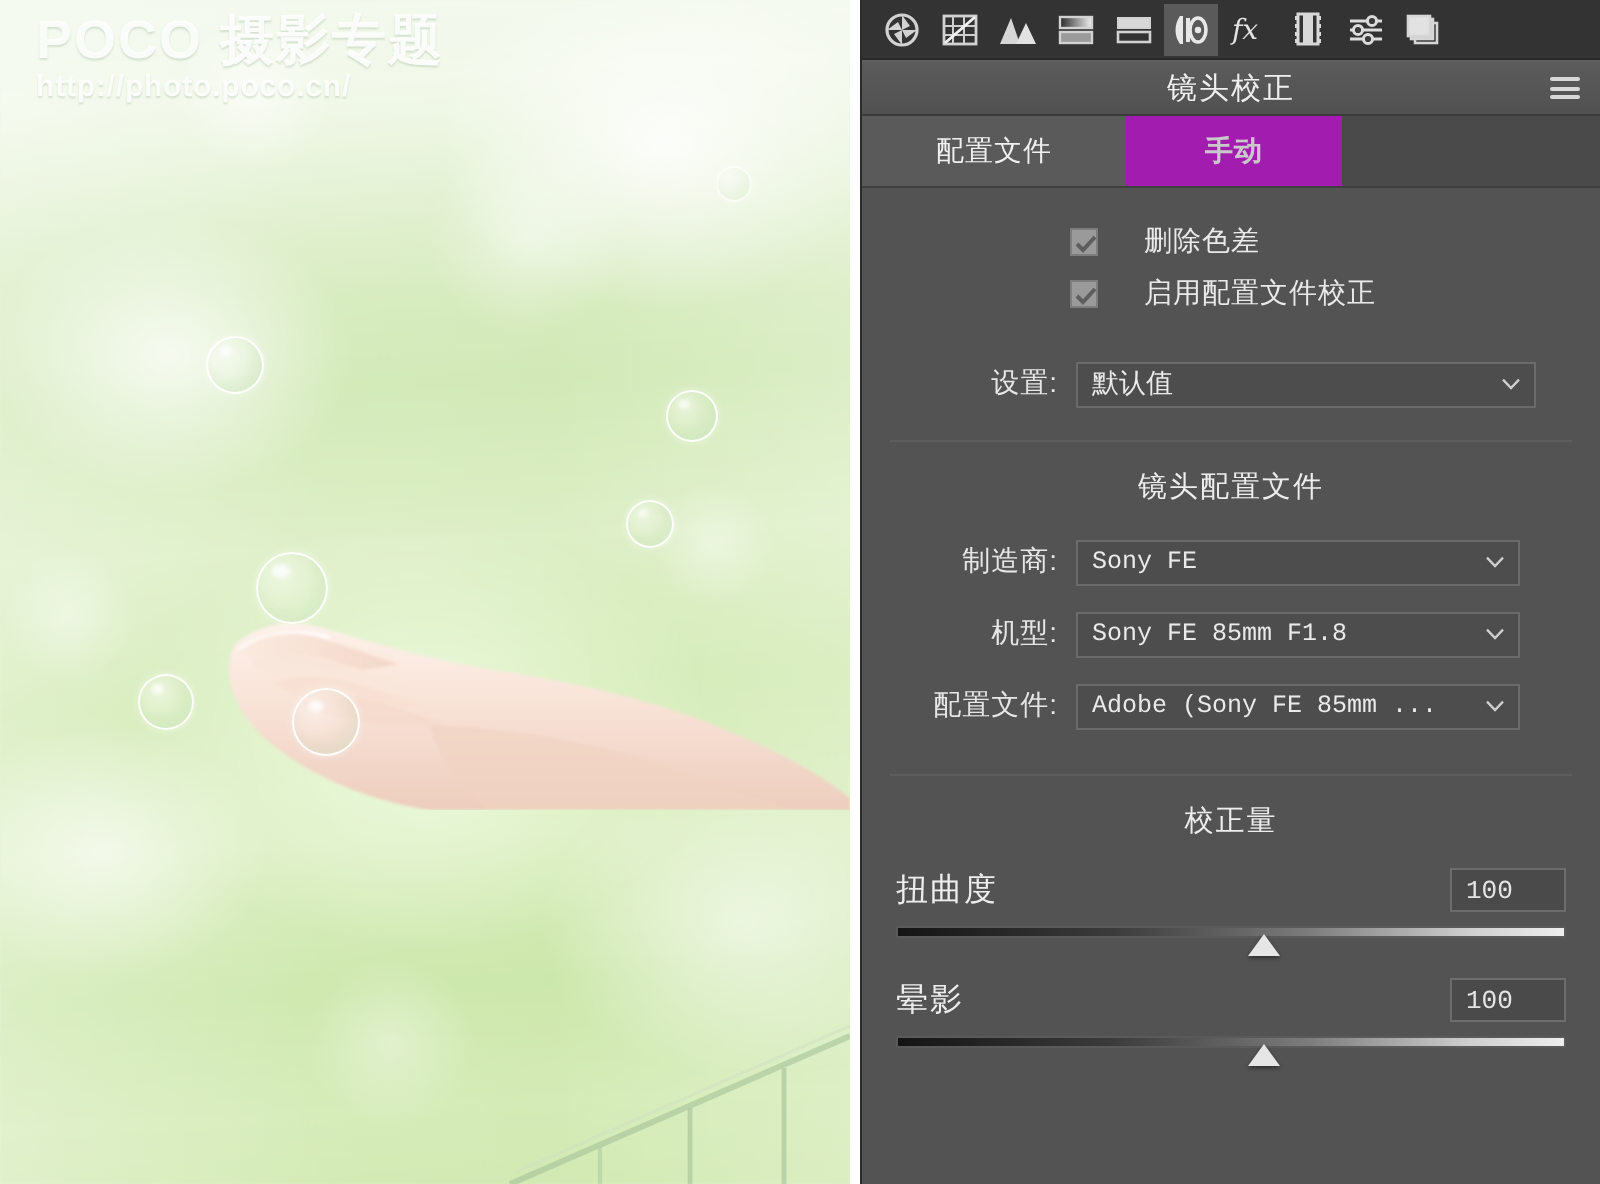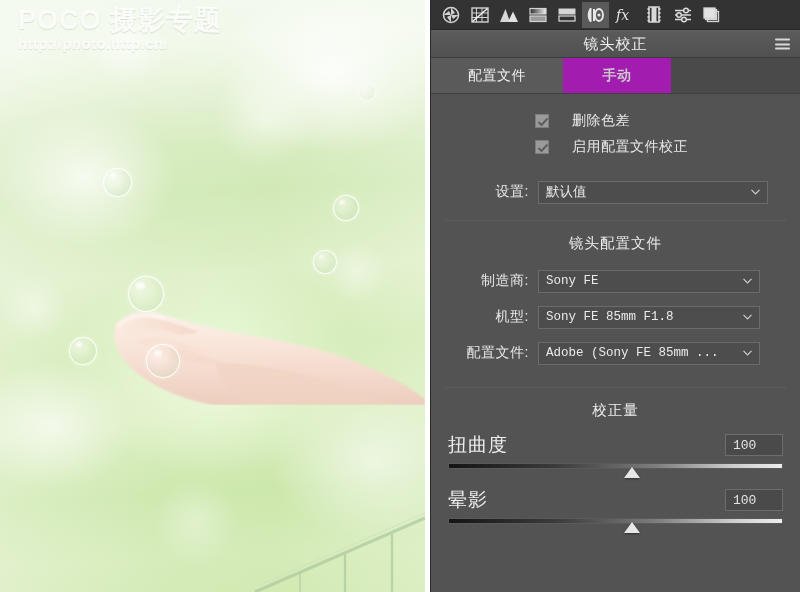--- a/index.html
+++ b/index.html
@@ -219,21 +219,21 @@
     padding: 13px 0 12px 0;
   }
 
   
   .slider-block { padding: 0 17px; }
   .slider-item { margin-bottom: 10px; }
   .slider-head {
     display: flex; align-items: center; justify-content: space-between;
     height: 26px;
   }
-  .slider-name { font-size: 19px; color: #ededed; letter-spacing: 1px; }
+  .slider-name { font-size: 16px; color: #ededed; letter-spacing: 1px; }
   .slider-value {
     width: 58px; height: 22px;
     background: #4a4a4a;
     border: 1px solid #6d6d6d;
     display: flex; align-items: center;
     padding-left: 7px;
     font-size: 13px;
     color: #e4e4e4;
     font-family: "Liberation Mono","DejaVu Sans Mono", monospace;
   }
@@ -311,21 +311,21 @@
     <div class="bub" style="left:103px; top:168px; width:29px; height:29px;"></div>
     <div class="bub" style="left:333px; top:195px; width:26px; height:26px;"></div>
     <div class="bub" style="left:313px; top:250px; width:24px; height:24px;"></div>
     <div class="bub" style="left:128px; top:276px; width:36px; height:36px;"></div>
     <div class="bub" style="left:69px; top:337px; width:28px; height:28px;"></div>
     <div class="bub" style="left:146px; top:344px; width:34px; height:34px;"></div>
     <div class="bub" style="left:358px; top:83px; width:18px; height:18px; opacity:.6;"></div>
 
     <div class="watermark">
       <div class="wm-line1">POCO 摄影专题</div>
-      <div class="wm-line2">http://photo.http.cn/</div>
+      <div class="wm-line2">http://photo.poco.cn/</div>
     </div>
   </div>
 
   <div class="gap"></div>
 
   <div class="panel">
 
     <div class="iconbar">
       <div class="icon-btn">
         <svg width="18" height="18" viewBox="0 0 18 18">

